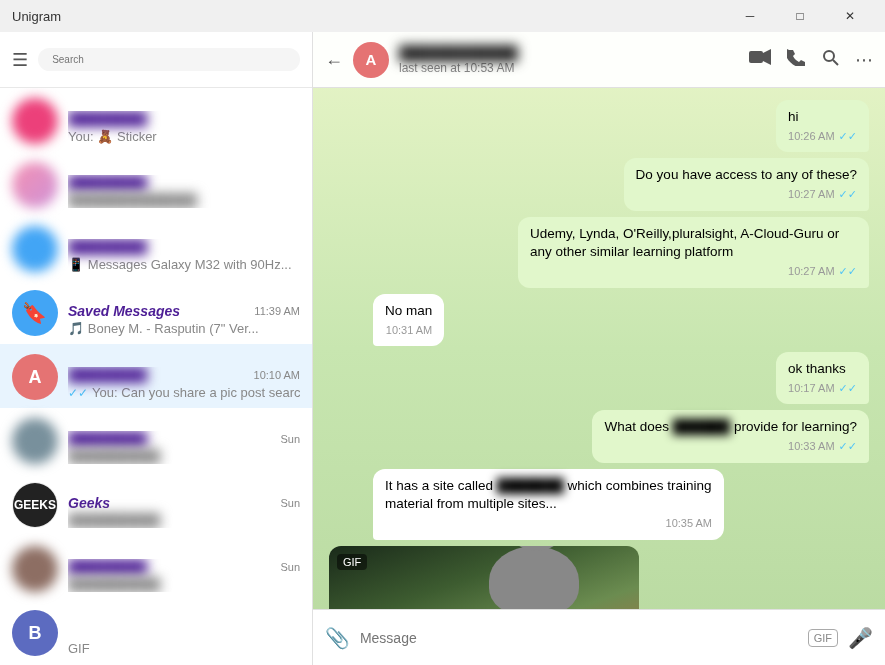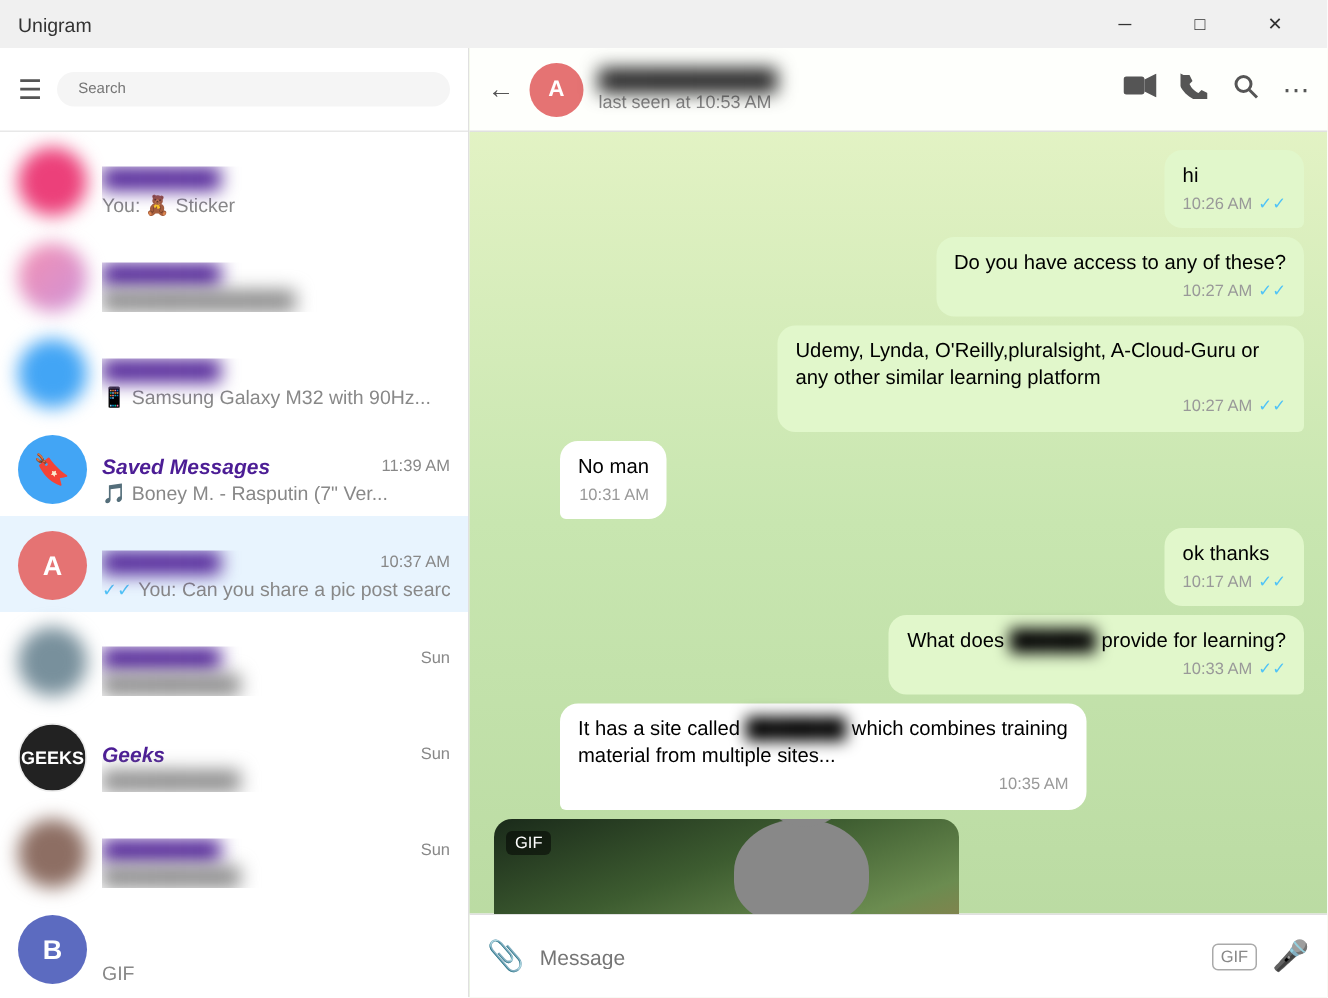--- a/index.html
+++ b/index.html
@@ -244,21 +244,21 @@
       </div>
 
       <div class="chat-item">
         <div class="avatar blurred" style="background: #42a5f5;"></div>
         <div class="chat-info">
           <div class="chat-top">
             <span class="chat-name blurred">████████</span>
             <span class="chat-time"></span>
           </div>
           <div class="chat-preview">
-            <span>📱 Samsung Galaxy M32 with 90Hz...</span>
+            <span>📱 Messages Galaxy M32 with 90Hz...</span>
           </div>
         </div>
       </div>
 
       <div class="chat-item">
         <div class="avatar" style="background: #42a5f5; font-size: 20px;">🔖</div>
         <div class="chat-info">
           <div class="chat-top">
             <span class="chat-name">Saved Messages</span>
             <span class="chat-time">11:39 AM</span>
@@ -267,21 +267,21 @@
             <span>🎵 Boney M. - Rasputin (7" Ver...</span>
           </div>
         </div>
       </div>
 
       <div class="chat-item active">
         <div class="avatar" style="background: #e57373;">A</div>
         <div class="chat-info">
           <div class="chat-top">
             <span class="chat-name blurred">████████</span>
-            <span class="chat-time">10:37 AM</span>
+            <span class="chat-time">10:10 AM</span>
           </div>
           <div class="chat-preview">
             <span class="check-icon">✓✓</span>
             <span>You: Can you share a pic post search?</span>
           </div>
         </div>
       </div>
 
       <div class="chat-item">
         <div class="avatar blurred" style="background: #78909c;"></div>

